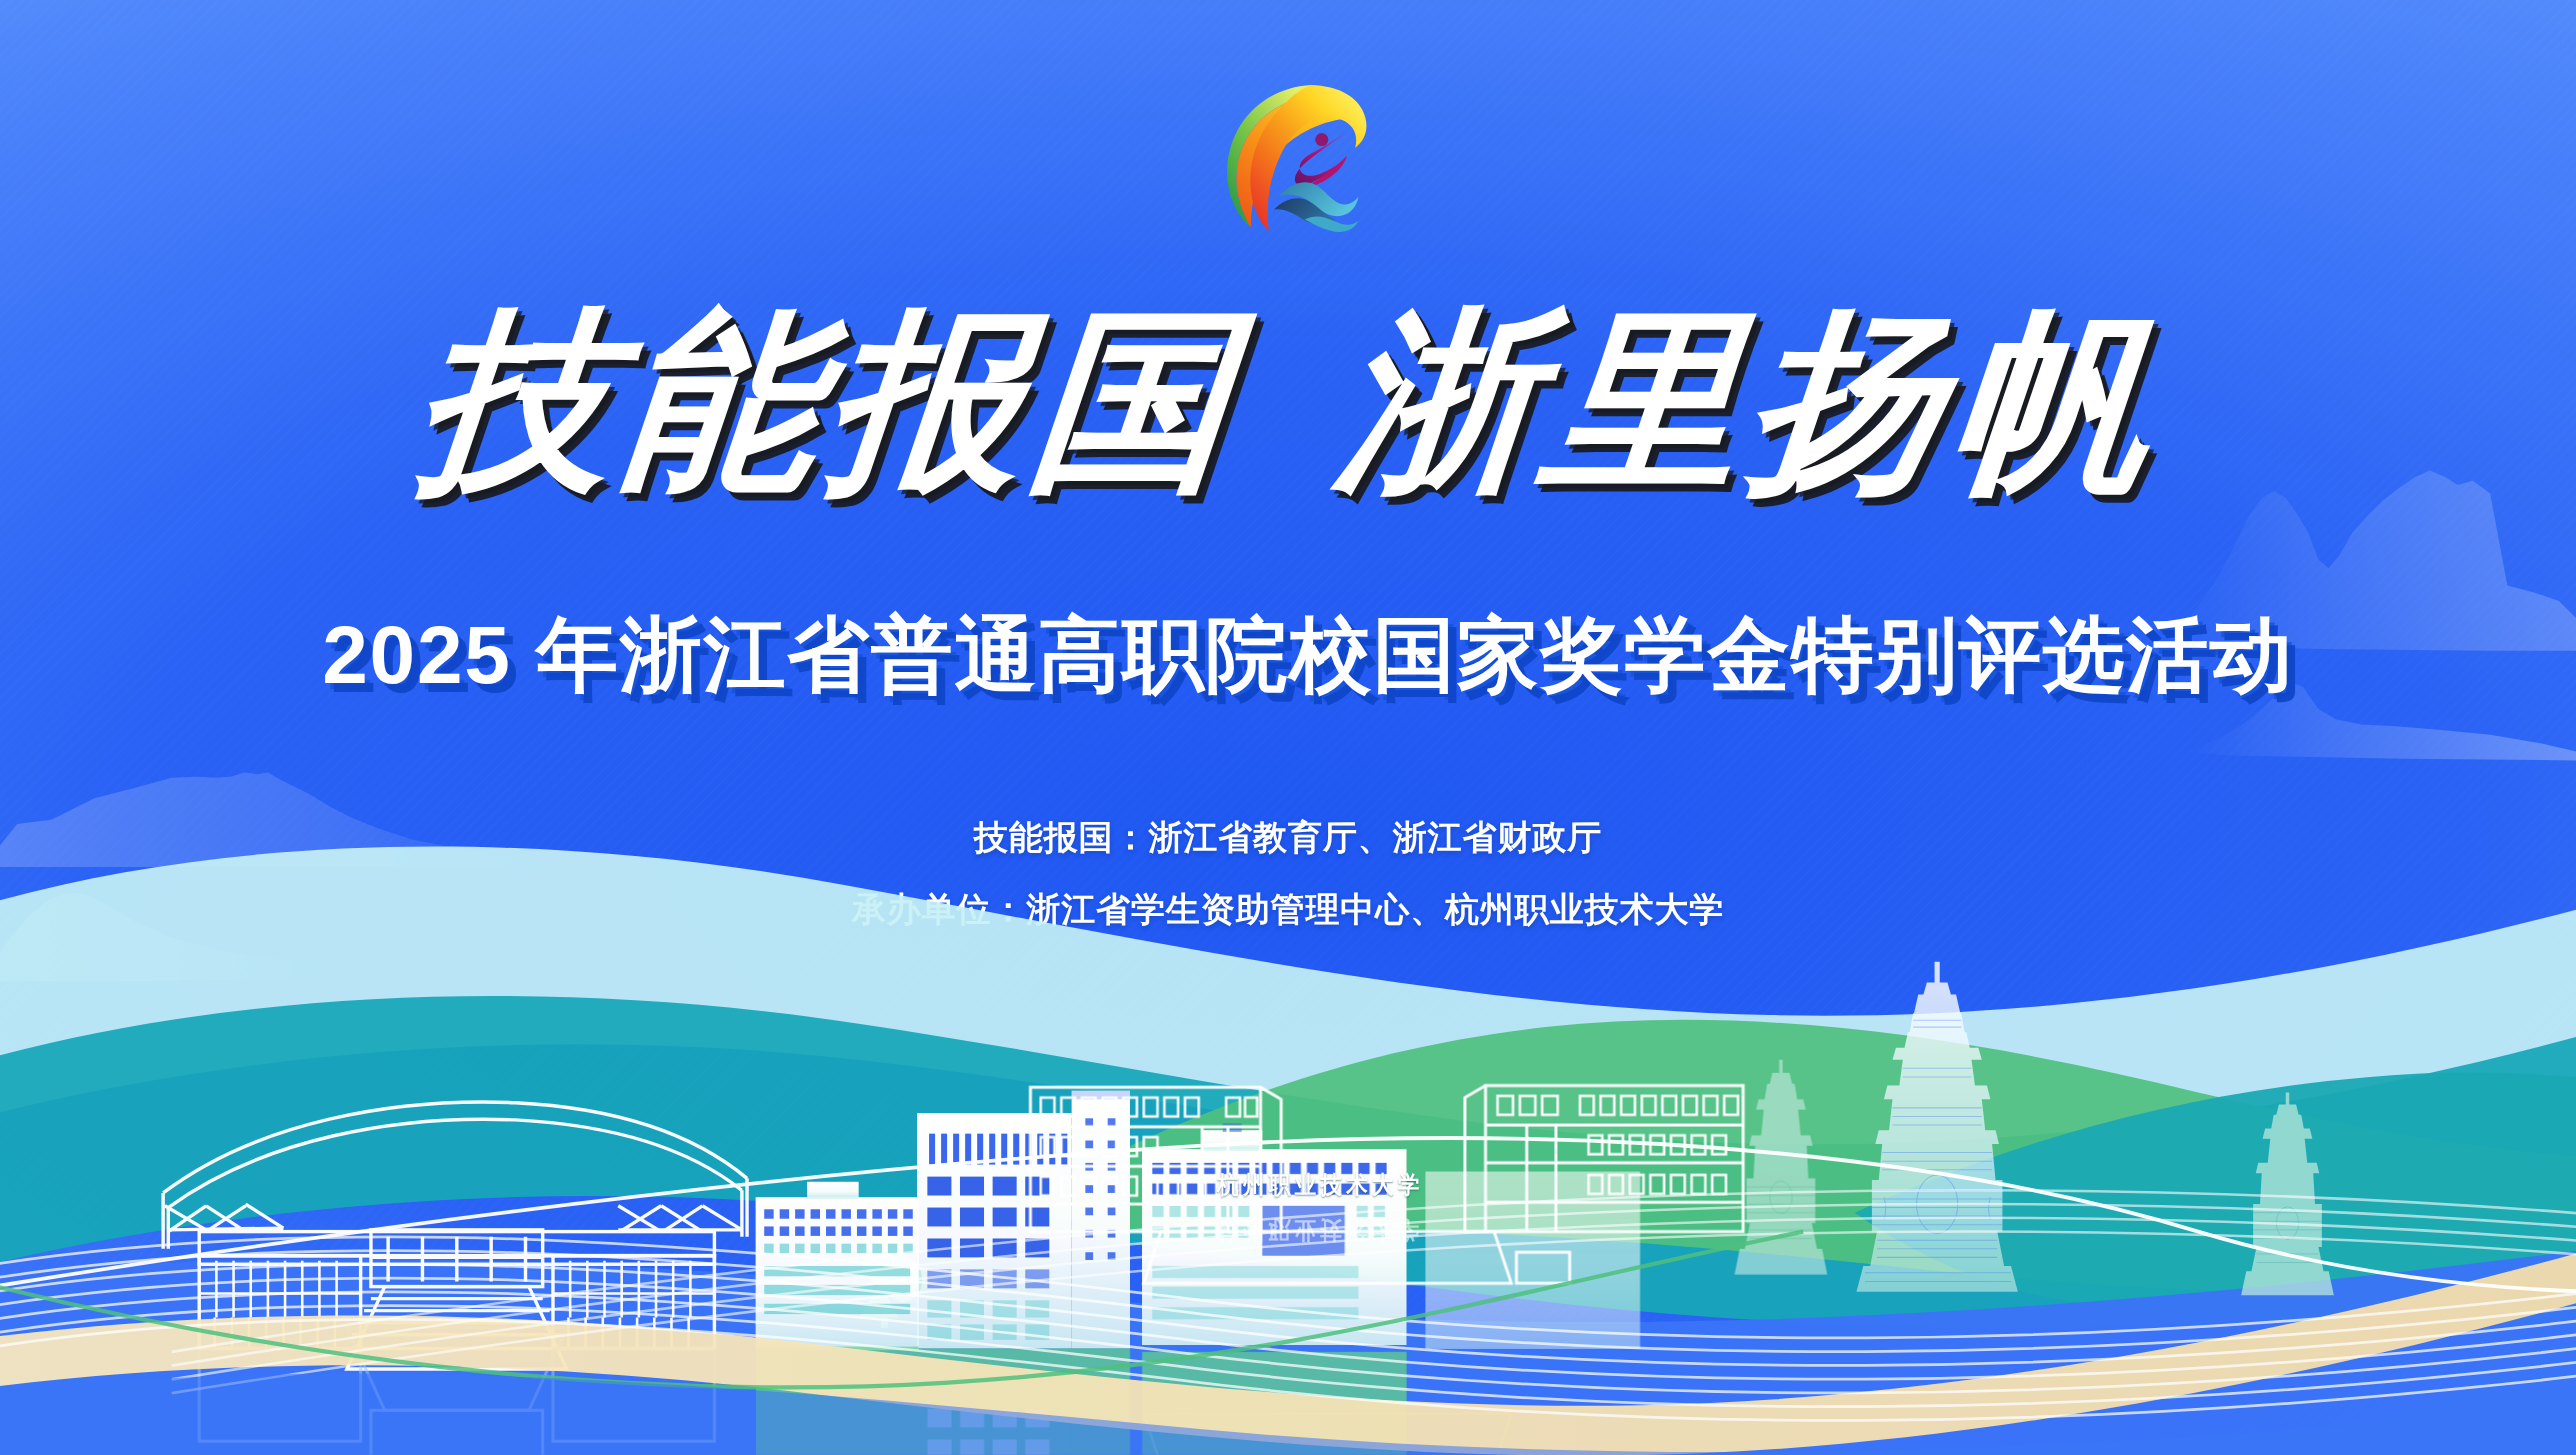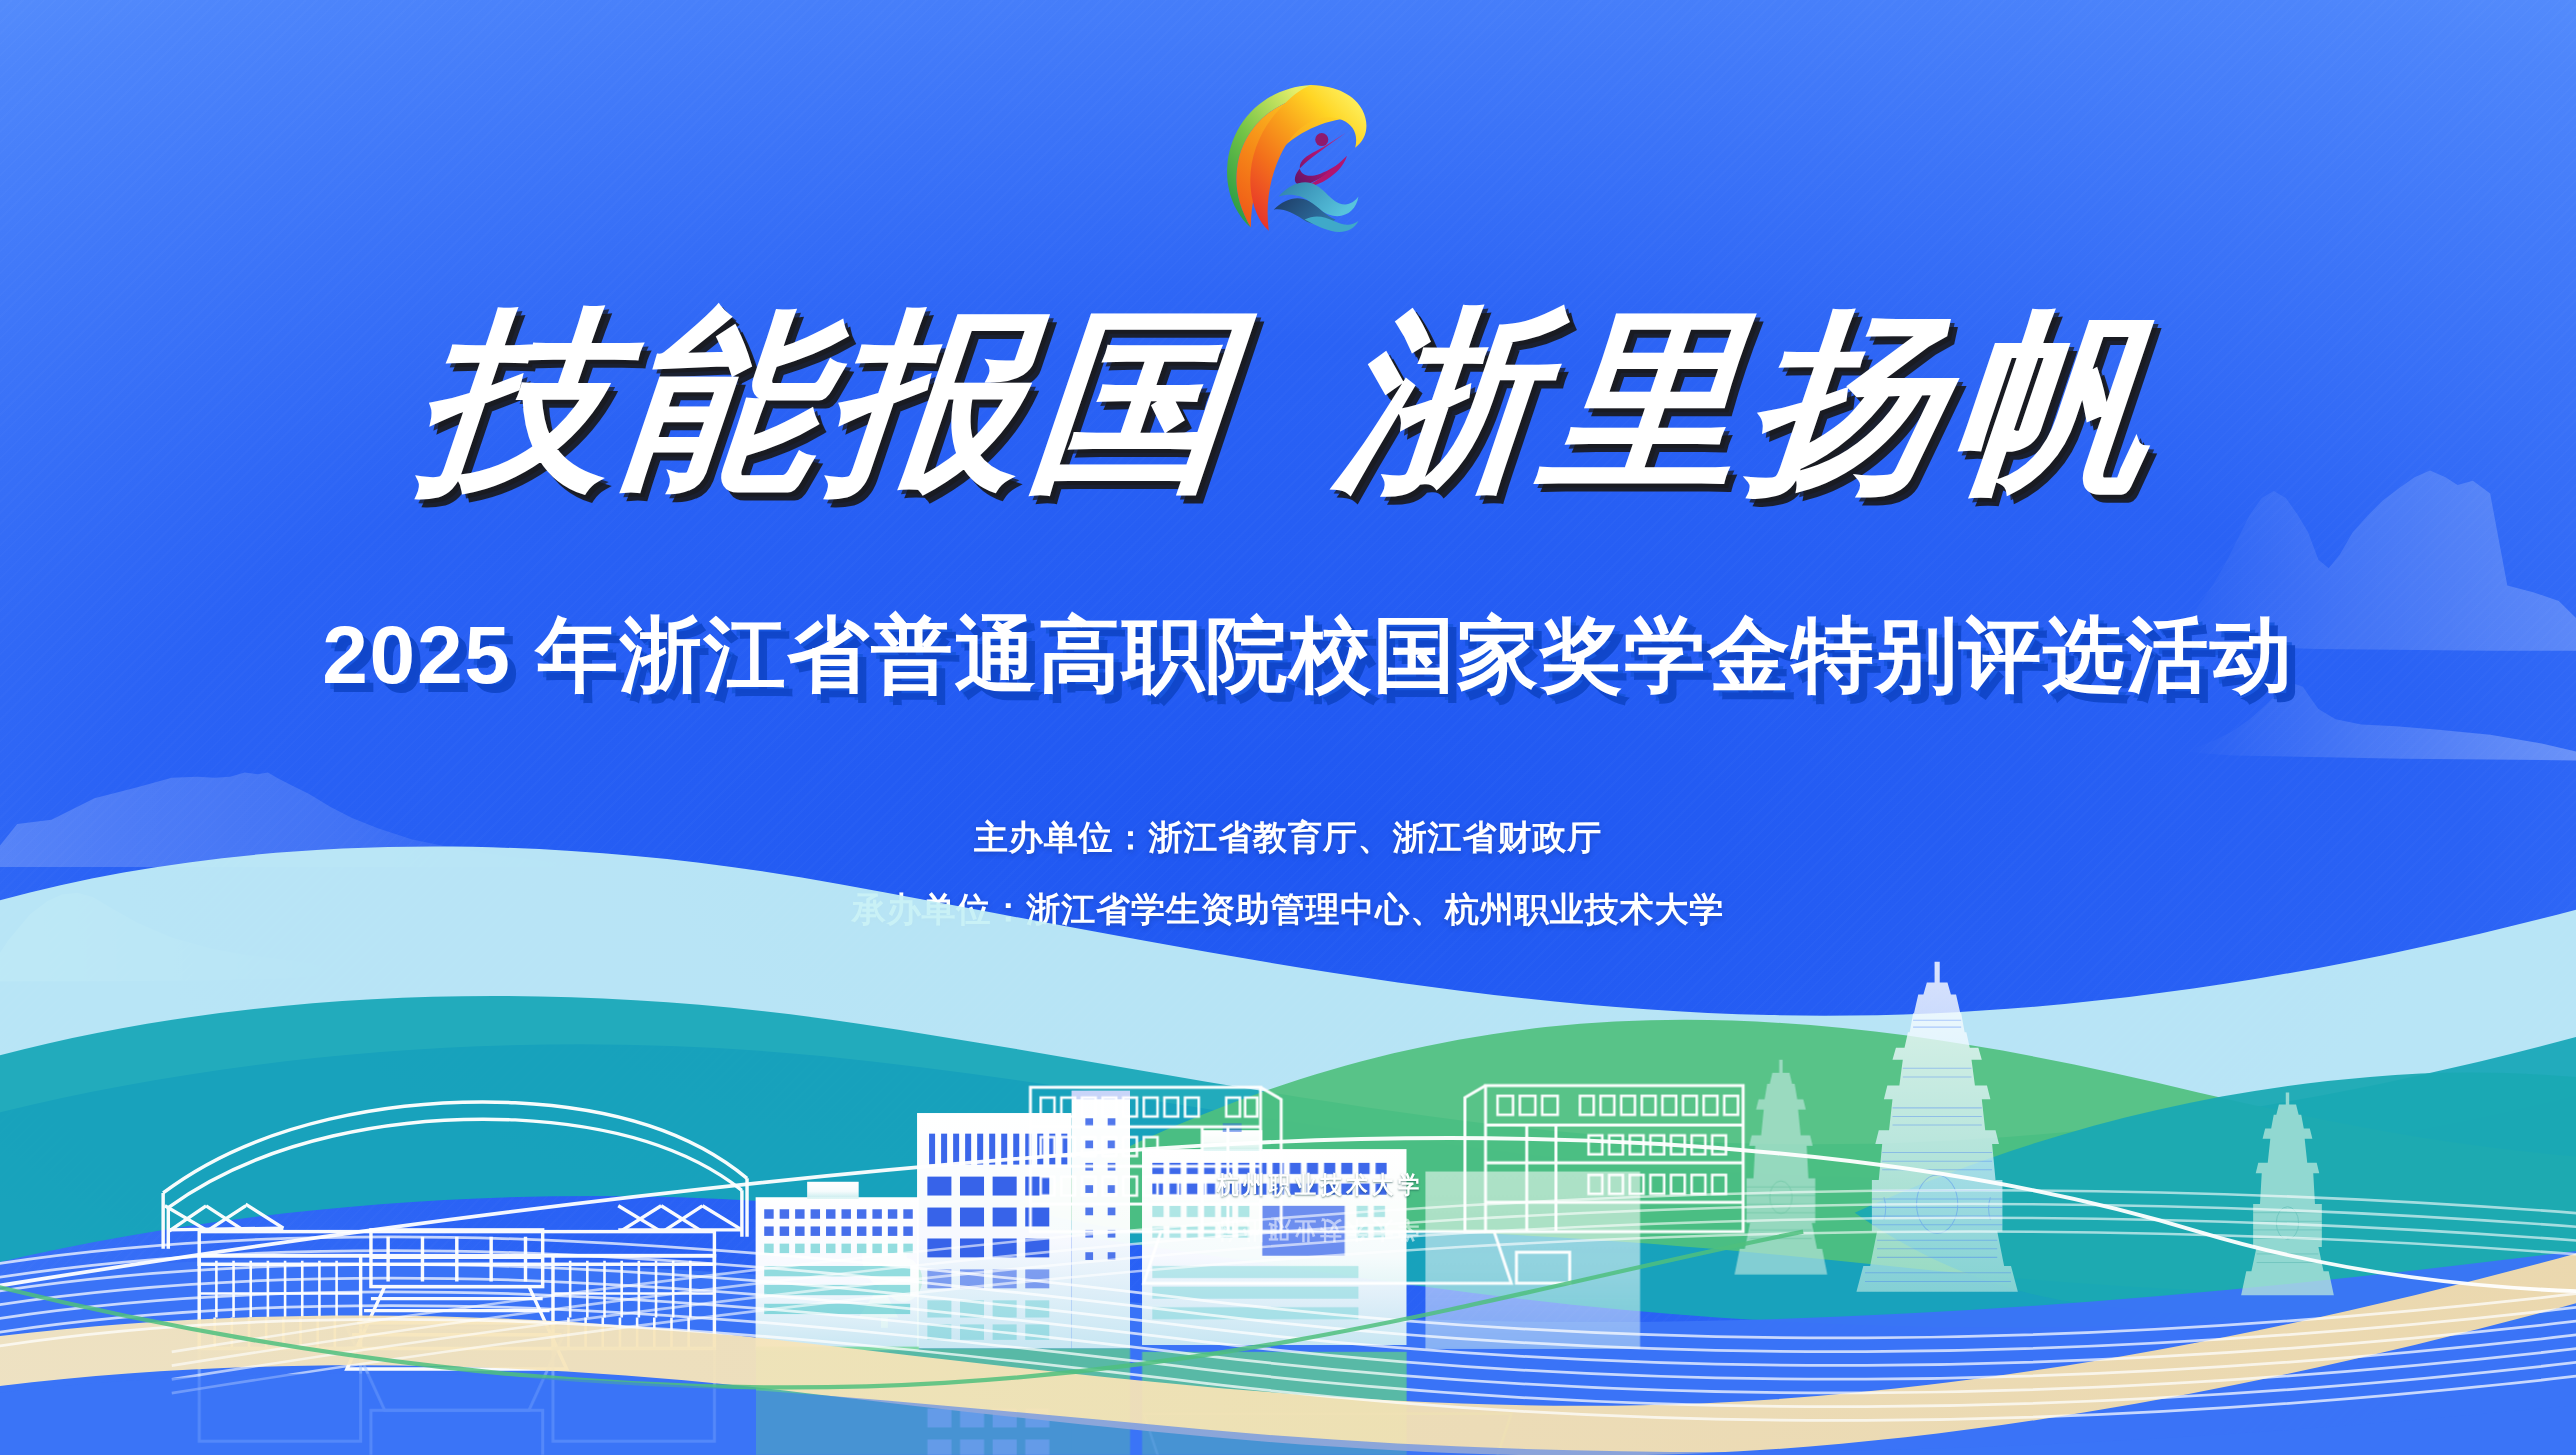--- a/index.html
+++ b/index.html
@@ -214,21 +214,21 @@
     </svg>
   </div>
 
   <div id="calli">
     <span class="calli-word">技能报国</span><span id="calli-gap"></span><span class="calli-word">浙里扬帆</span>
   </div>
 
   <div id="subtitle">2025 年浙江省普通高职院校国家奖学金特别评选活动</div>
 
   <div id="orgs">
-    <div class="org-line" id="org-line-1">主办单位：浙江省教育厅、浙江省财政厅</div>
+    <div class="org-line" id="org-line-1">技能报国：浙江省教育厅、浙江省财政厅</div>
     <div class="org-line" id="org-line-2">承办单位：浙江省学生资助管理中心、杭州职业技术大学</div>
   </div>
 
   <div id="scene">
   <svg viewBox="0 0 3000 760" preserveAspectRatio="none">
     <defs>
       <clipPath id="sceneClip">
             <rect x="0" y="0" width="3000" height="760"></rect>
           </clipPath>
 

